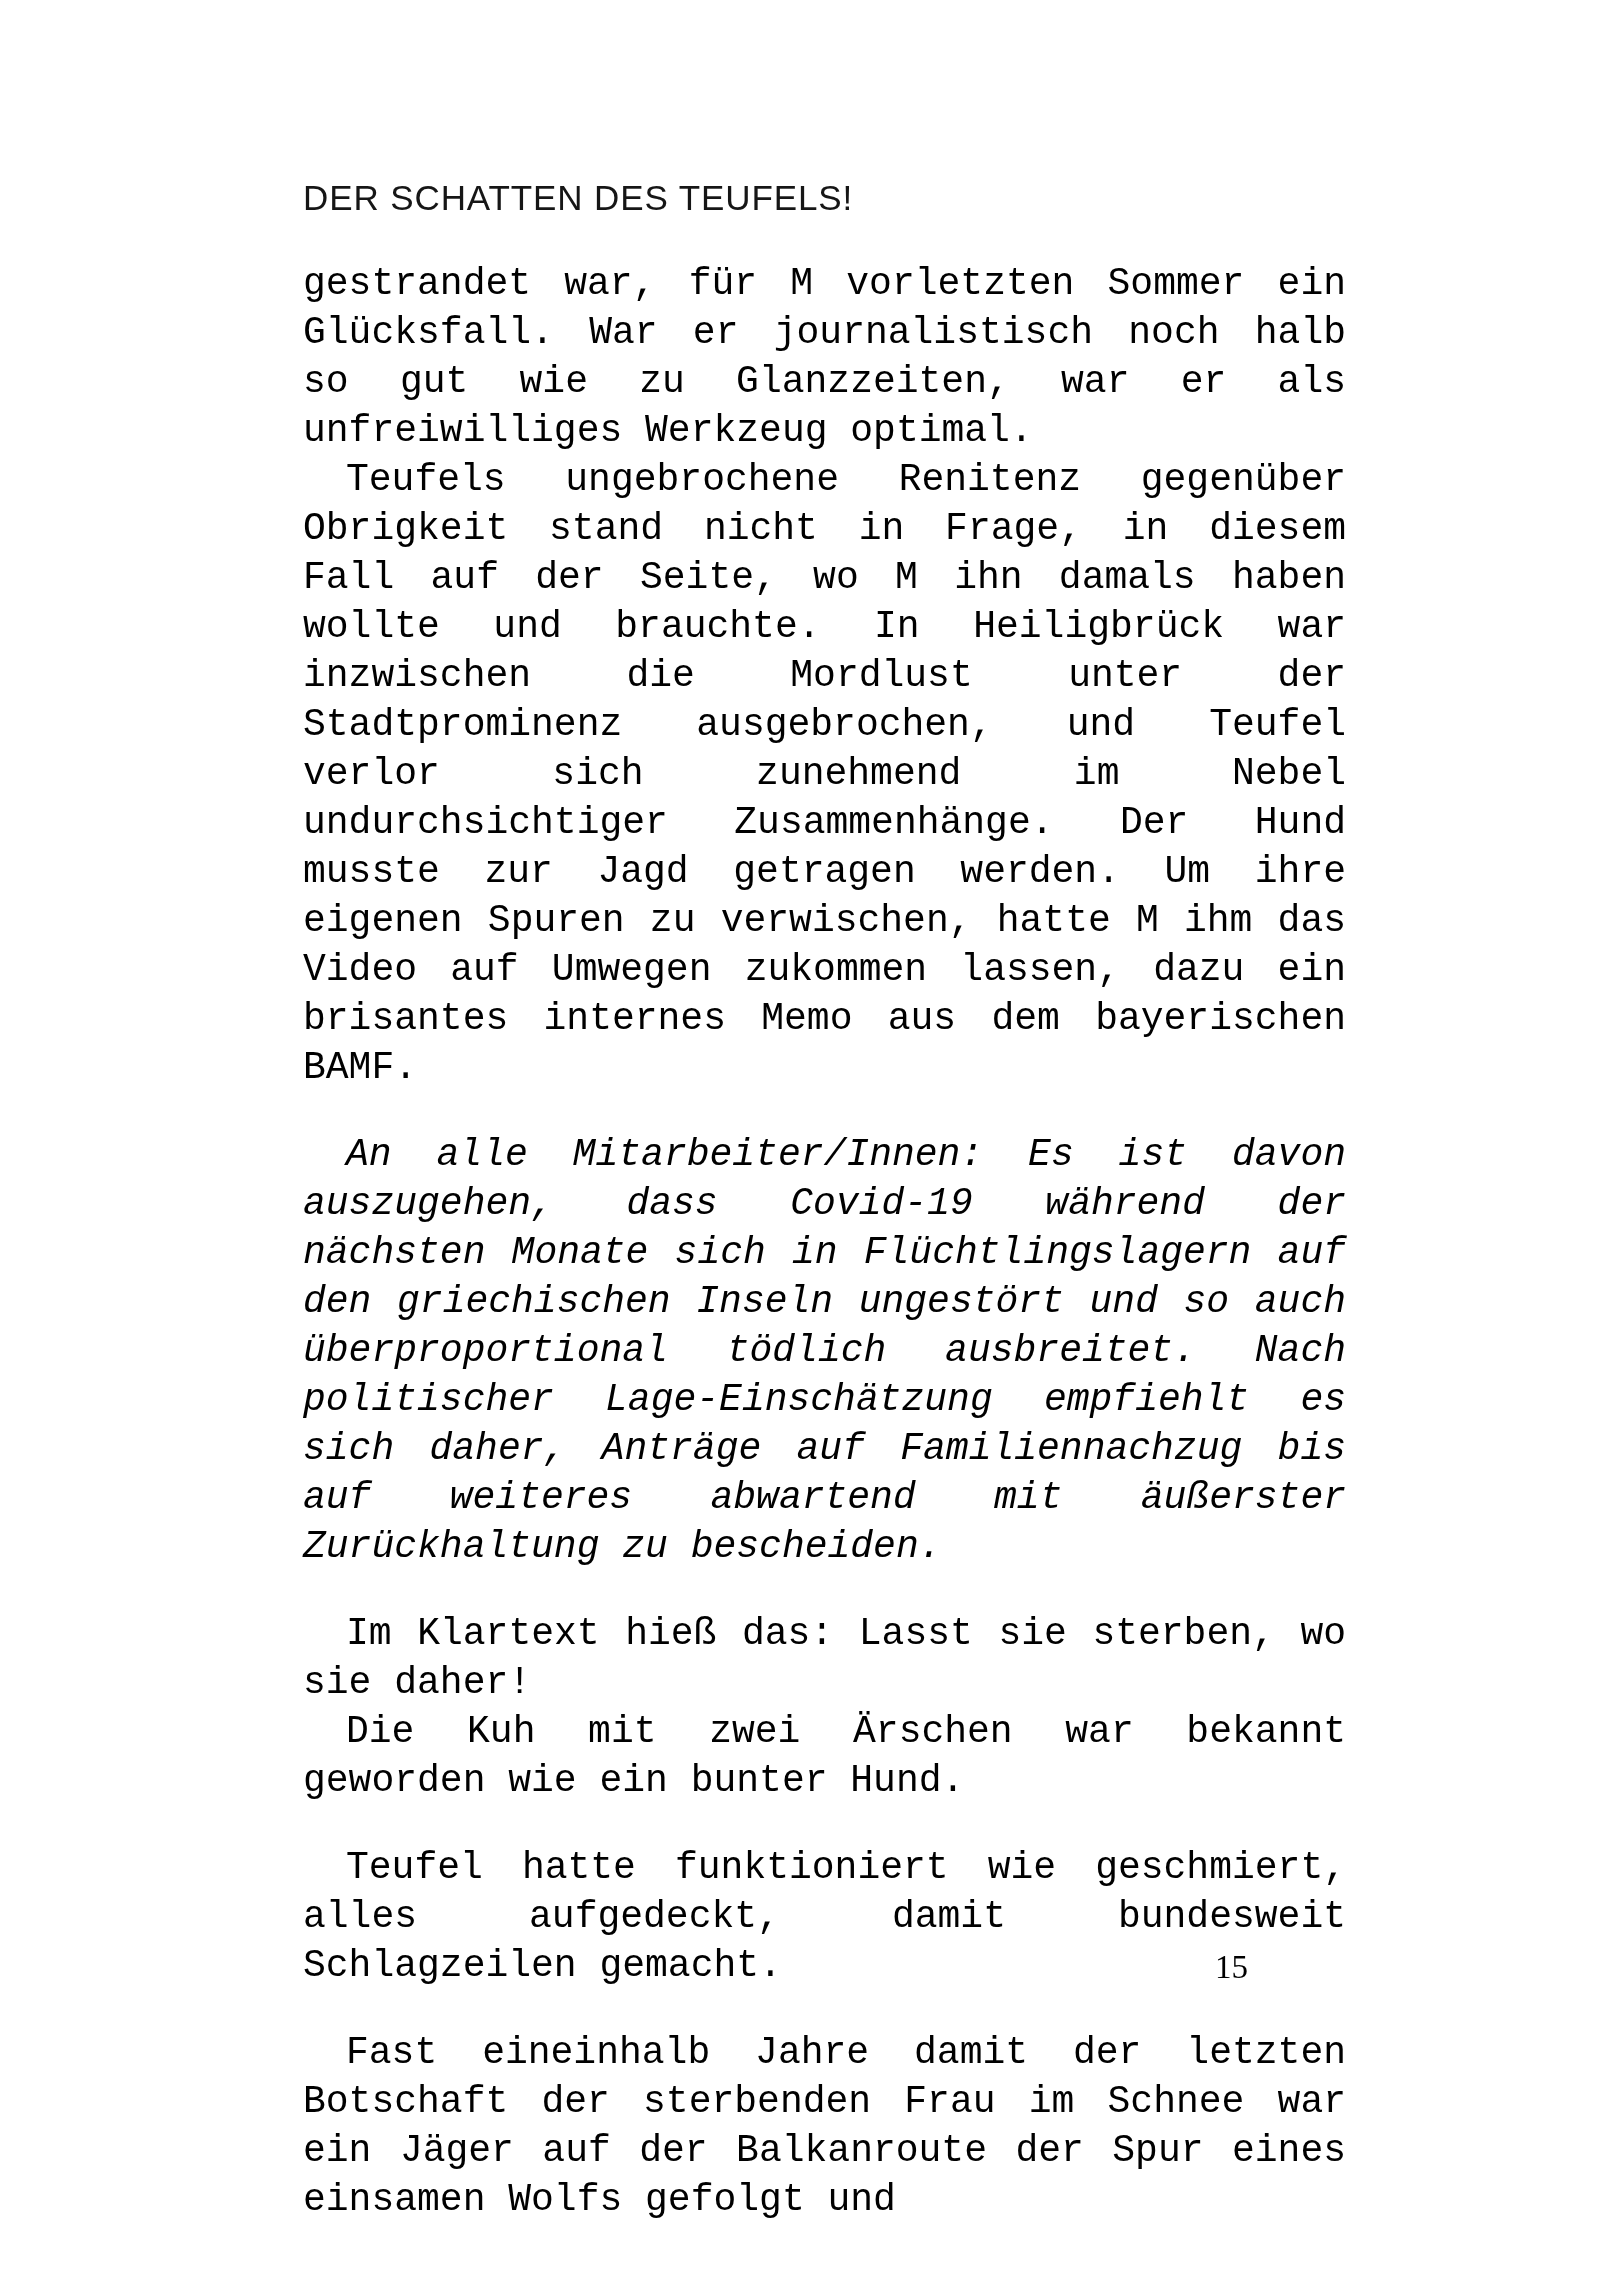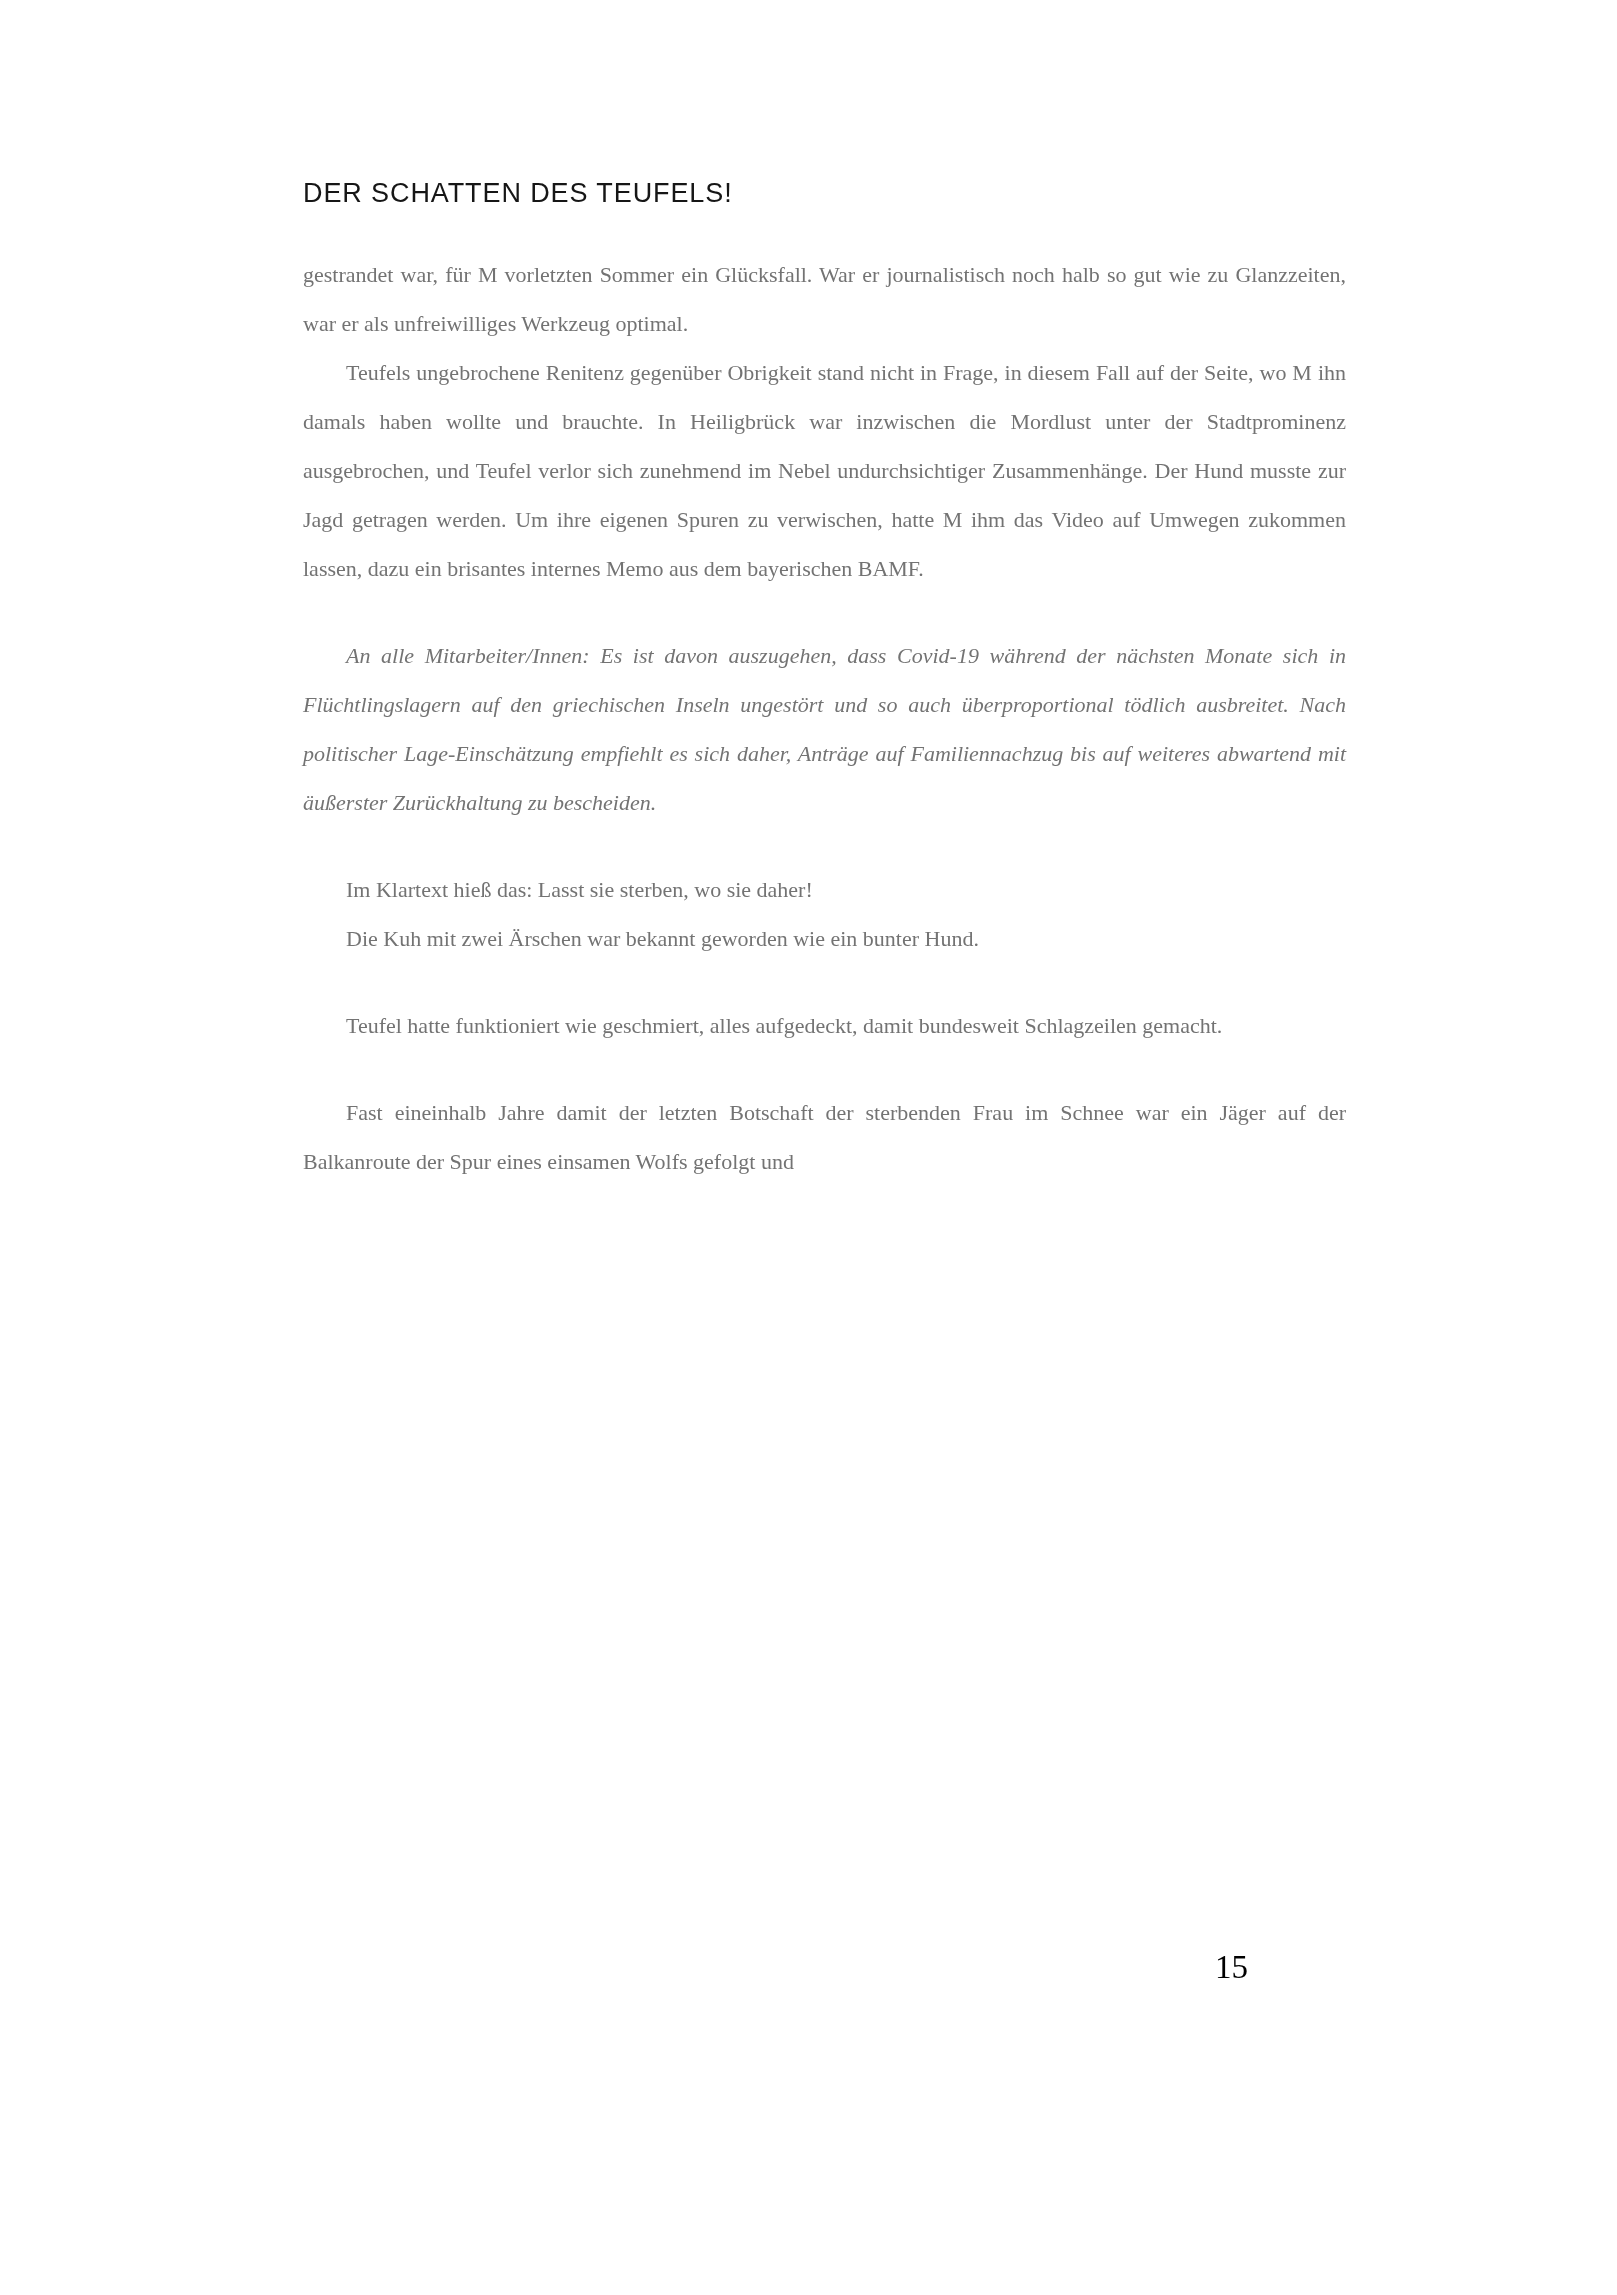--- a/index.html
+++ b/index.html
@@ -17,32 +17,32 @@
     overflow: hidden;
   }
   .content {
     position: absolute;
     left: 303px;
     top: 178px;
     width: 1043px;
   }
   .running-header {
     font-family: "Liberation Sans", sans-serif;
-    font-size: 27px;
+    font-size: 35px;
     font-weight: 400;
     letter-spacing: 0.9px;
     color: #161616;
     margin: 0 0 41px 0;
   }
   .body-text {
-    font-family: Liberation Serif, serif;
-    font-size: 22px;
+    font-family: Liberation Mono, monospace;
+    font-size: 38px;
     line-height: 49px;
     text-align: justify;
-    color: #737373;
+    color: #000000;
   }
   .body-text p {
     margin: 0;
     padding: 0;
   }
   .para.indent {
     text-indent: 43px;
   }
   .para.gap-before {
     margin-top: 38px;

